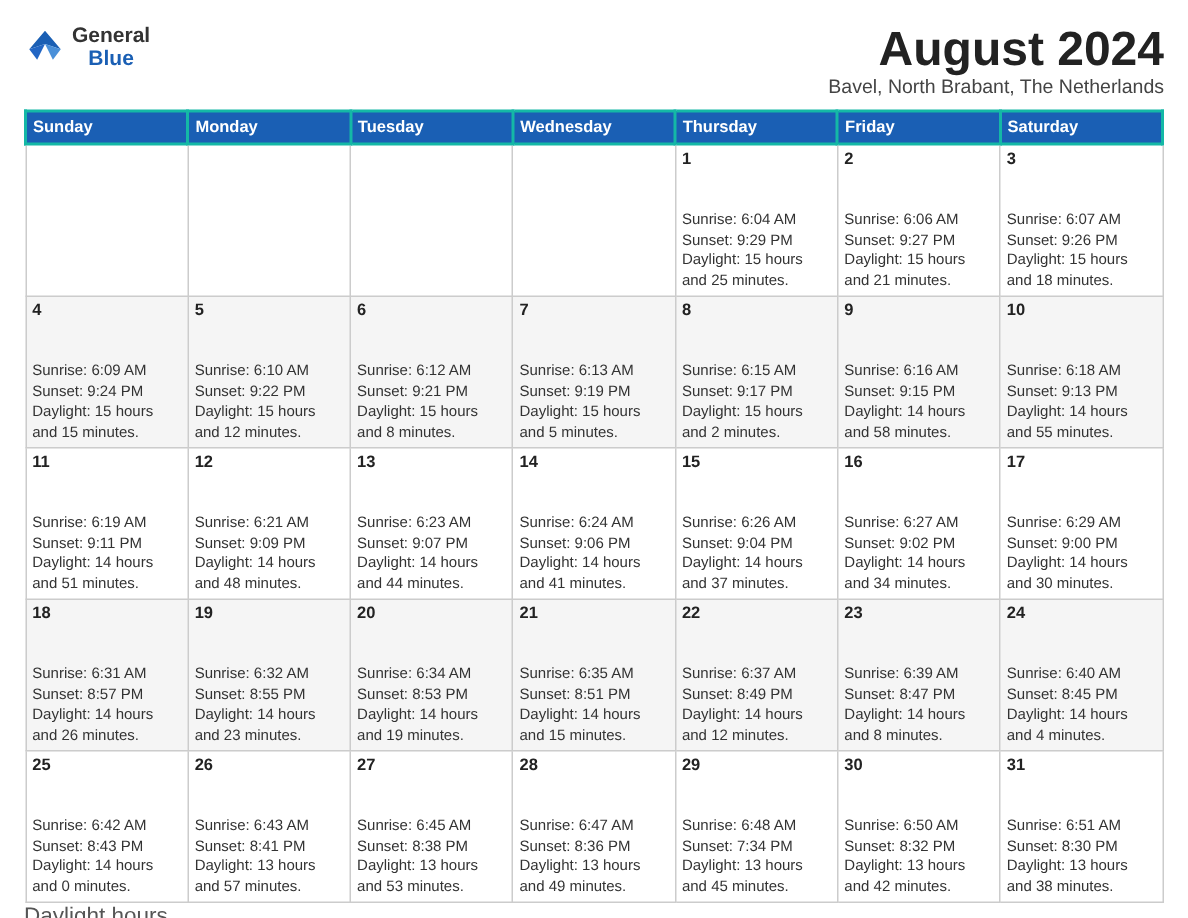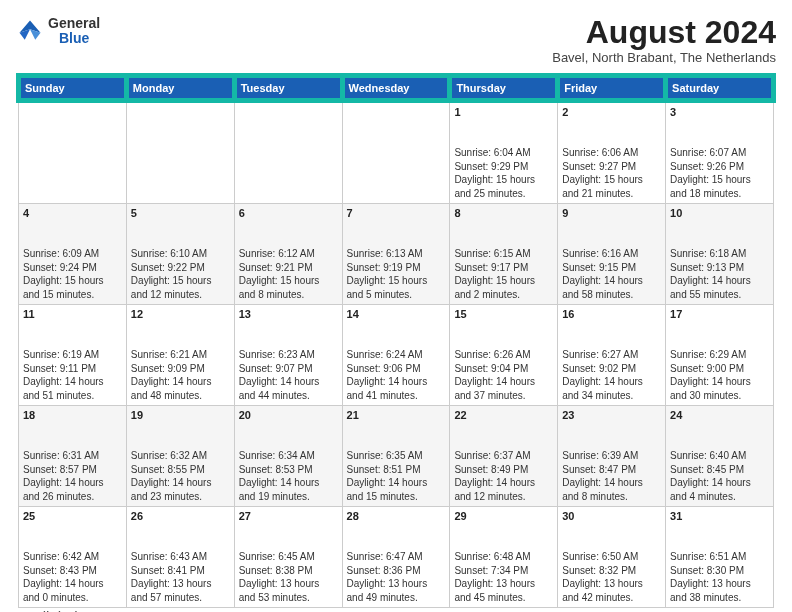--- a/index.html
+++ b/index.html
@@ -60,21 +60,21 @@
       border-collapse: collapse;
       width: 100%;
       table-layout: fixed;
     }
     .calendar th {
       background: #1a5fb4;
       color: #fff;
       font-size: 11px;
       font-weight: bold;
       padding: 4px 4px;
-      border: 5px solid #14b8a6;
+      border: 2px solid #14b8a6;
       text-align: left;
     }
     .calendar td {
       border: 1px solid #ccc;
       vertical-align: top;
       padding: 3px 4px;
       font-size: 9px;
       color: #333;
       width: 14.28%;
       height: 82px;

